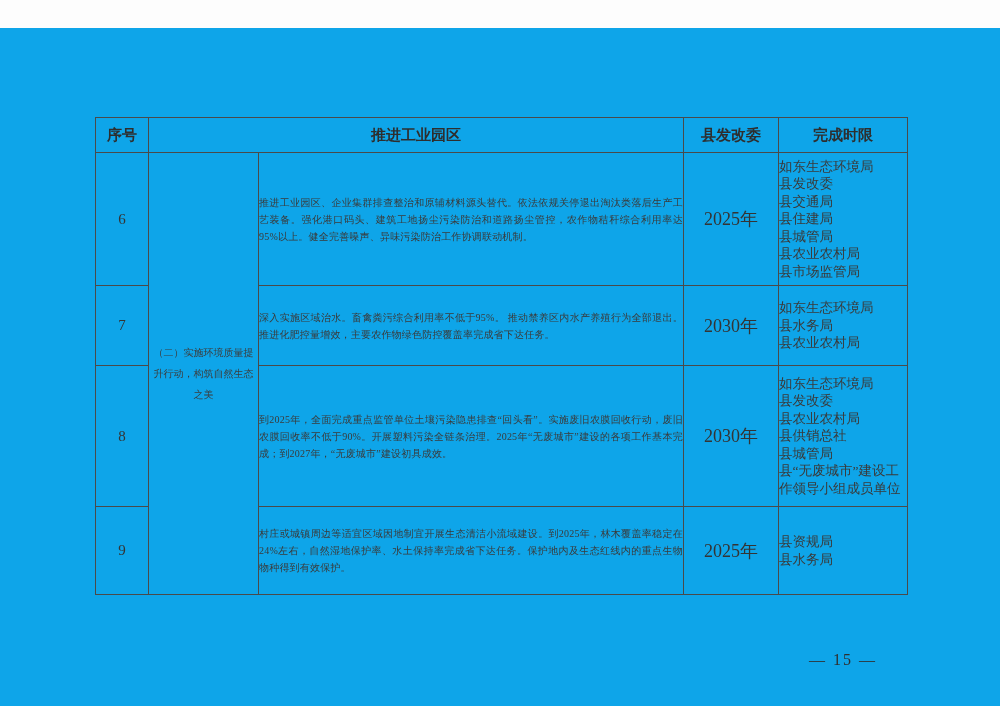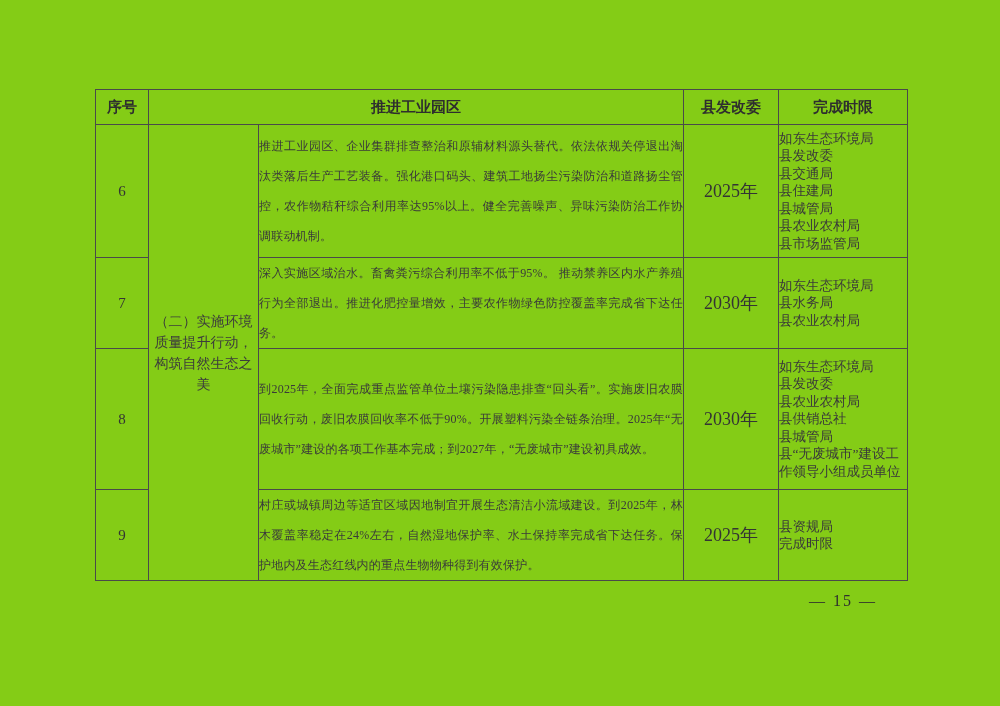--- a/index.html
+++ b/index.html
@@ -11,21 +11,22 @@
     height: 706px;
     background: #fdfdfd;
     position: relative;
     font-family: "Liberation Serif", serif;
     color: #3e3e3e;
     overflow: hidden;
   }
   .page {
     position: absolute;
     inset: 0;
-    background: #84cc16;
+    background: #0ea5e9;
+    margin-top: 28px;
   }
   table.doc-table {
     position: absolute;
     left: 95px;
     top: 89px;
     width: 812px;
     border-collapse: collapse;
     table-layout: fixed;
     border: 1.5px solid #4a4a4a;
   }
@@ -44,50 +45,50 @@
     text-align: center;
     height: 34px;
   }
   td.cell-index {
     text-align: center;
     font-size: 15px;
     color: #343434;
   }
   td.cell-group {
     text-align: center;
-    font-size: 14px;
+    font-size: 10px;
     line-height: 21px;
     color: #3c3c3c;
     padding: 0 2px;
   }
   td.cell-task {
     text-align: justify;
-    font-size: 12px;
-    line-height: 30px;
+    font-size: 10px;
+    line-height: 17px;
     color: #3a3a3a;
     padding: 2px 7px;
     letter-spacing: 0.2px;
   }
   td.cell-deadline {
     text-align: center;
     font-size: 18px;
     color: #343434;
   }
   td.cell-dept {
     text-align: left;
     font-size: 13.5px;
     line-height: 17.5px;
     color: #3a3a3a;
     white-space: pre-line;
     padding: 2px 3px;
   }
   .page-number {
     position: absolute;
     left: 788px;
-    top: 592px;
+    top: 623px;
     width: 110px;
     text-align: center;
     font-size: 16px;
     color: #2f2f2f;
     letter-spacing: 2px;
   }
 </style>
 </head>
 <body>
 
@@ -140,20 +141,20 @@
 县农业农村局
 县供销总社
 县城管局
 县“无废城市”建设工作领导小组成员单位</td>
       </tr>
       <tr style="height:88px;">
         <td class="cell-index">9</td>
         <td class="cell-task">村庄或城镇周边等适宜区域因地制宜开展生态清洁小流域建设。到2025年，林木覆盖率稳定在24%左右，自然湿地保护率、水土保持率完成省下达任务。保护地内及生态红线内的重点生物物种得到有效保护。</td>
         <td class="cell-deadline">2025年</td>
         <td class="cell-dept">县资规局
-完成时限</td>
+县水务局</td>
       </tr>
     </tbody>
   </table>
 
   <div class="page-number">— 15 —</div>
 
 </div>
 
 </body></html>

